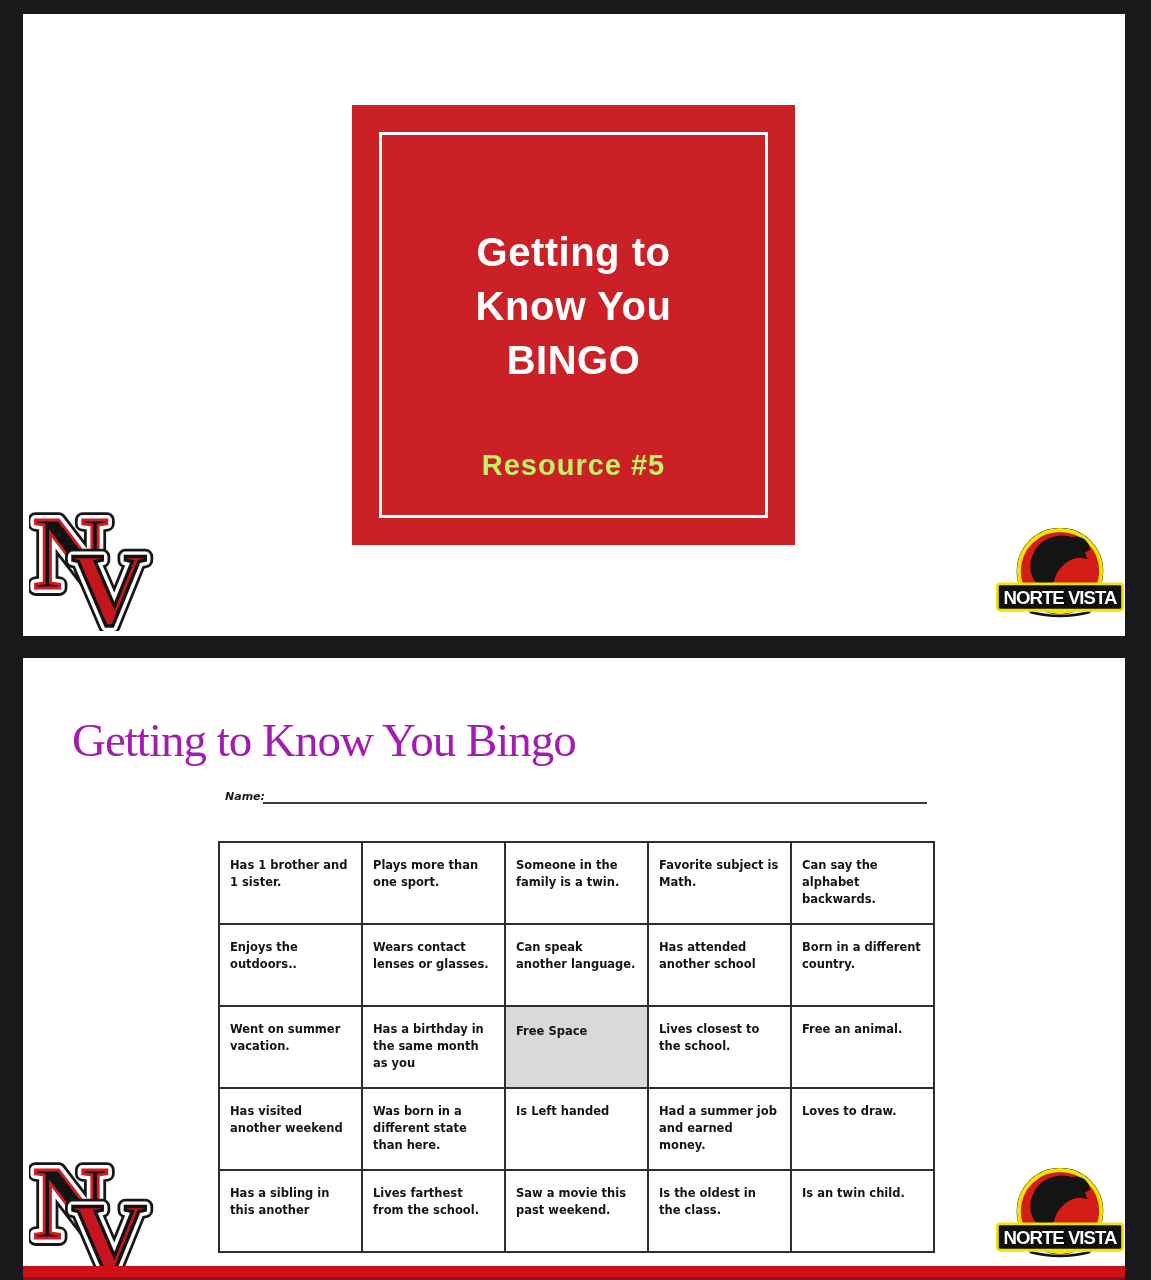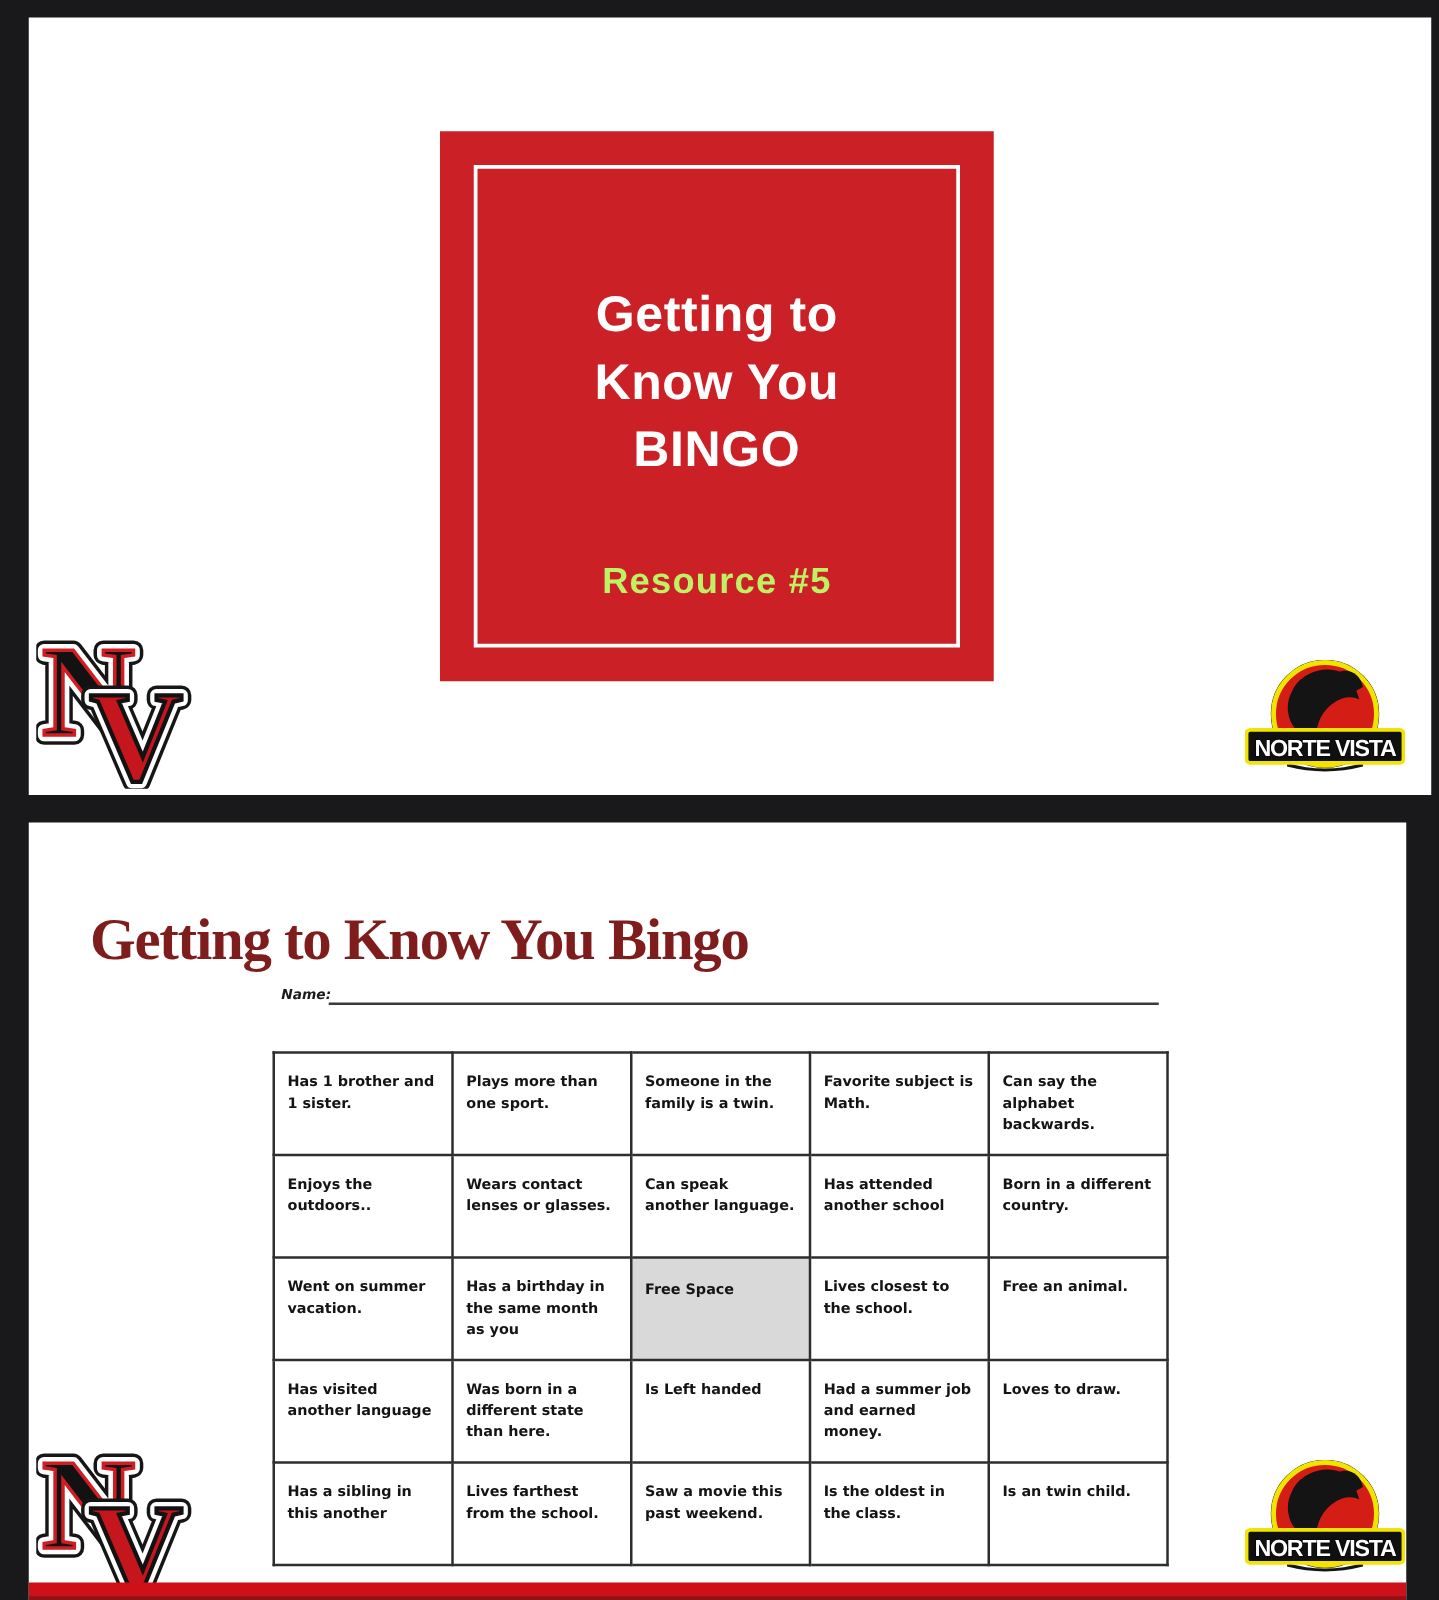--- a/index.html
+++ b/index.html
@@ -6,21 +6,21 @@
   body{
     width:1151px;height:1280px;position:relative;
     background:#19191b;
     font-family:"Liberation Sans", sans-serif;
     overflow:hidden;
   }
   .slide{
     position:absolute;left:23px;width:1102px;height:622px;
     background:#ffffff;overflow:hidden;
   }
-  #slide-1{top:14px;padding-left:20px;}
+  #slide-1{top:14px;}
   #slide-2{top:658px;}
 
   
   .red-box{
     position:absolute;left:329px;top:91px;width:443px;height:440px;
     background:#cb2026;box-sizing:border-box;
   }
   .red-box-inner-border{
     position:absolute;left:27px;top:27px;right:27px;bottom:27px;
     border:3px solid #ffffff;pointer-events:none;
@@ -52,22 +52,22 @@
   .norte-logo svg{width:100%;height:100%;}
   .norte-banner-text{
     font-family:"Liberation Sans", sans-serif;font-weight:bold;font-size:19px;
     fill:#ffffff;stroke:#000000;stroke-width:1px;paint-order:stroke;
     letter-spacing:-1px;
   }
 
   
   .page-title{
     position:absolute;left:49px;top:55px;
-    color:#7f1d1d;font-family:"Liberation Serif", serif;font-weight:bold;
-    font-size:47px;letter-spacing:-1px;margin-top:12px;
+    color:#a21caf;font-family:"Liberation Serif", serif;font-weight:normal;
+    font-size:47px;letter-spacing:-1px;
   }
   .name-row{position:absolute;left:202px;top:128px;width:702px;}
   .name-label{
     font-size:11px;font-weight:bold;color:#1c1c1c;
     font-family:"DejaVu Sans", sans-serif;
     font-style:italic;
   }
   .name-line{
     position:absolute;left:38px;top:16px;width:664px;height:0;
     border-top:2px solid #3a3a3a;
@@ -161,21 +161,21 @@
           <td>Born in a different country.</td>
         </tr>
         <tr>
           <td>Went on summer vacation.</td>
           <td>Has a birthday in the same month as you</td>
           <td class="free">Free Space</td>
           <td>Lives closest to the school.</td>
           <td>Free an animal.</td>
         </tr>
         <tr>
-          <td>Has visited another language</td>
+          <td>Has visited another weekend</td>
           <td>Was born in a different state than here.</td>
           <td>Is Left handed</td>
           <td>Had a summer job and earned money.</td>
           <td>Loves to draw.</td>
         </tr>
         <tr>
           <td>Has a sibling in this another</td>
           <td>Lives farthest from the school.</td>
           <td>Saw a movie this past weekend.</td>
           <td>Is the oldest in the class.</td>

